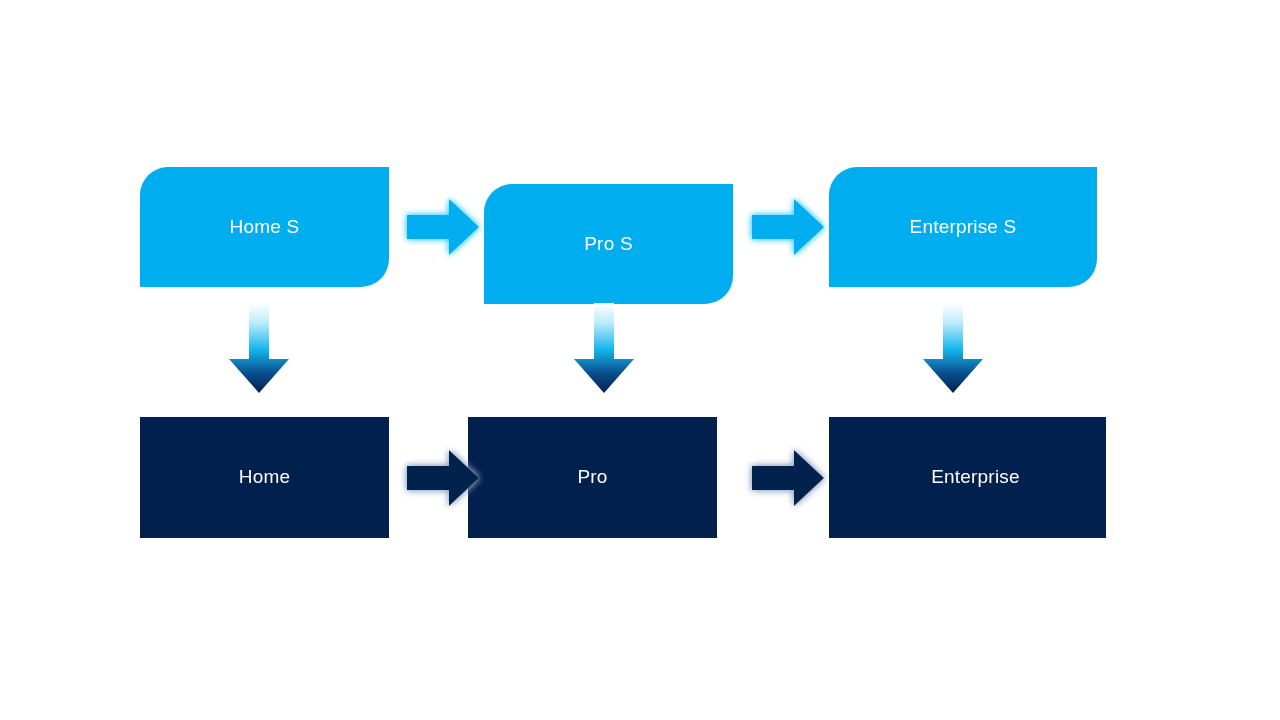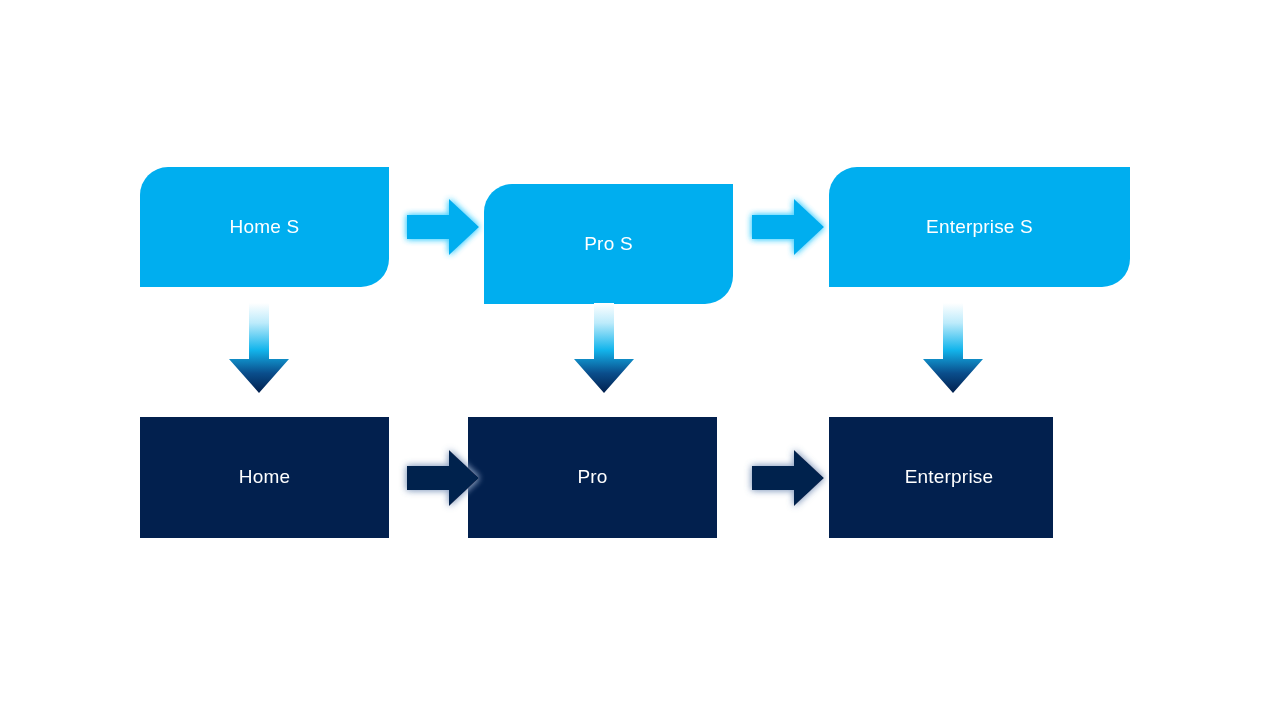--- a/index.html
+++ b/index.html
@@ -68,21 +68,21 @@
 <div id="stage">
 
   <div class="node node-top" style="left:140px; top:167px; width:249px; height:120px;">
     <span class="node-label">Home S</span>
   </div>
 
   <div class="node node-top" style="left:484px; top:167px; width:249px; height:120px;margin-top:17px;">
     <span class="node-label">Pro S</span>
   </div>
 
-  <div class="node node-top" style="left:829px; top:167px; width:301px; height:120px;">
+  <div class="node node-top" style="left:829px; top:167px; width:268px; height:120px;">
     <span class="node-label">Enterprise S</span>
   </div>
 
   <div class="harrow" style="left:405px; top:196px;">
     <svg viewBox="0 0 76 62" xmlns="http://www.w3.org/2000/svg">
       <defs>
         <filter id="glowCyan1" x="-55%" y="-55%" width="210%" height="210%">
           <feGaussianBlur stdDeviation="3.2" result="b"></feGaussianBlur>
           <feFlood flood-color="#4FD3FF" flood-opacity="0.95" result="c"></feFlood>
           <feComposite in="c" in2="b" operator="in" result="g"></feComposite>
@@ -161,21 +161,21 @@
   </div>
 
   <div class="node node-bottom" style="left:140px; top:417px; width:249px; height:121px;text-align:center;">
     <span class="node-label">Home</span>
   </div>
 
   <div class="node node-bottom" style="left:468px; top:417px; width:249px; height:121px;">
     <span class="node-label">Pro</span>
   </div>
 
-  <div class="node node-bottom" style="left:829px; top:417px; width:224px; height:121px;padding-left:16px;">
+  <div class="node node-bottom" style="left:829px; top:417px; width:277px; height:121px;padding-left:16px;">
     <span class="node-label">Enterprise</span>
   </div>
 
   <div class="harrow" style="left:405px; top:447px;">
     <svg viewBox="0 0 76 62" xmlns="http://www.w3.org/2000/svg">
       <defs>
         <filter id="glowNavy1" x="-55%" y="-55%" width="210%" height="210%">
           <feGaussianBlur stdDeviation="3.6" result="b"></feGaussianBlur>
           <feFlood flood-color="#8FA4C4" flood-opacity="0.85" result="c"></feFlood>
           <feComposite in="c" in2="b" operator="in" result="g"></feComposite>

